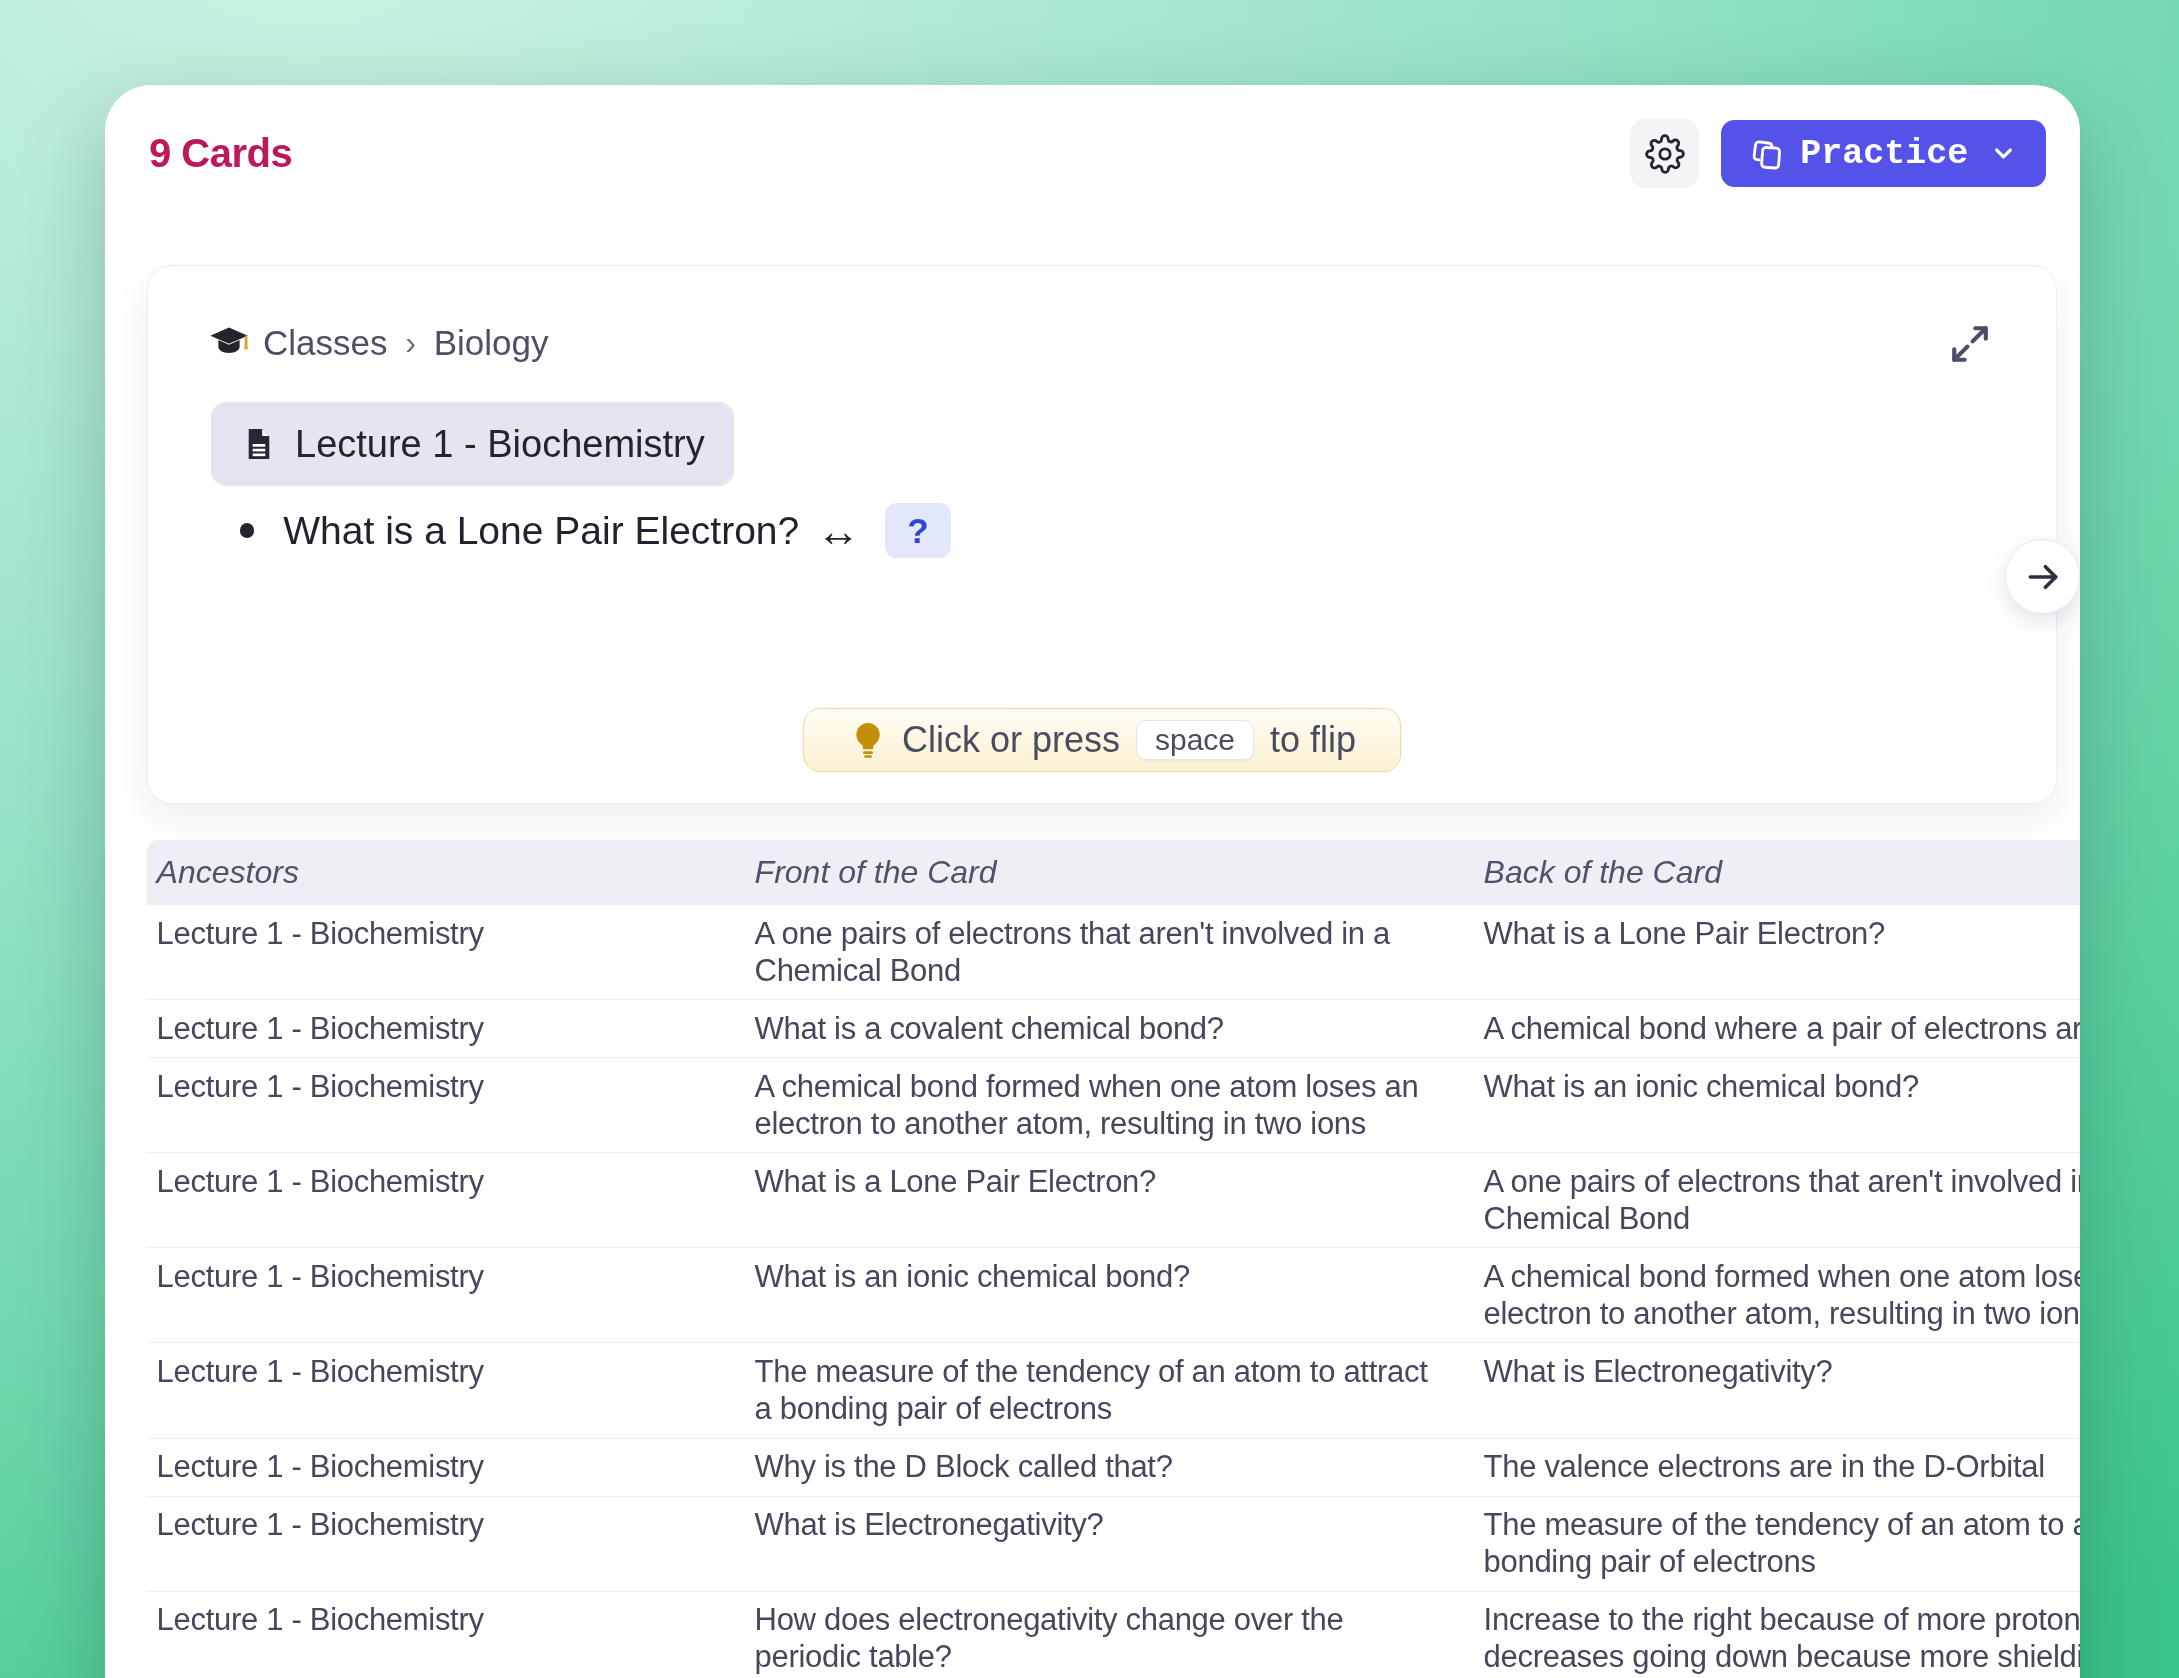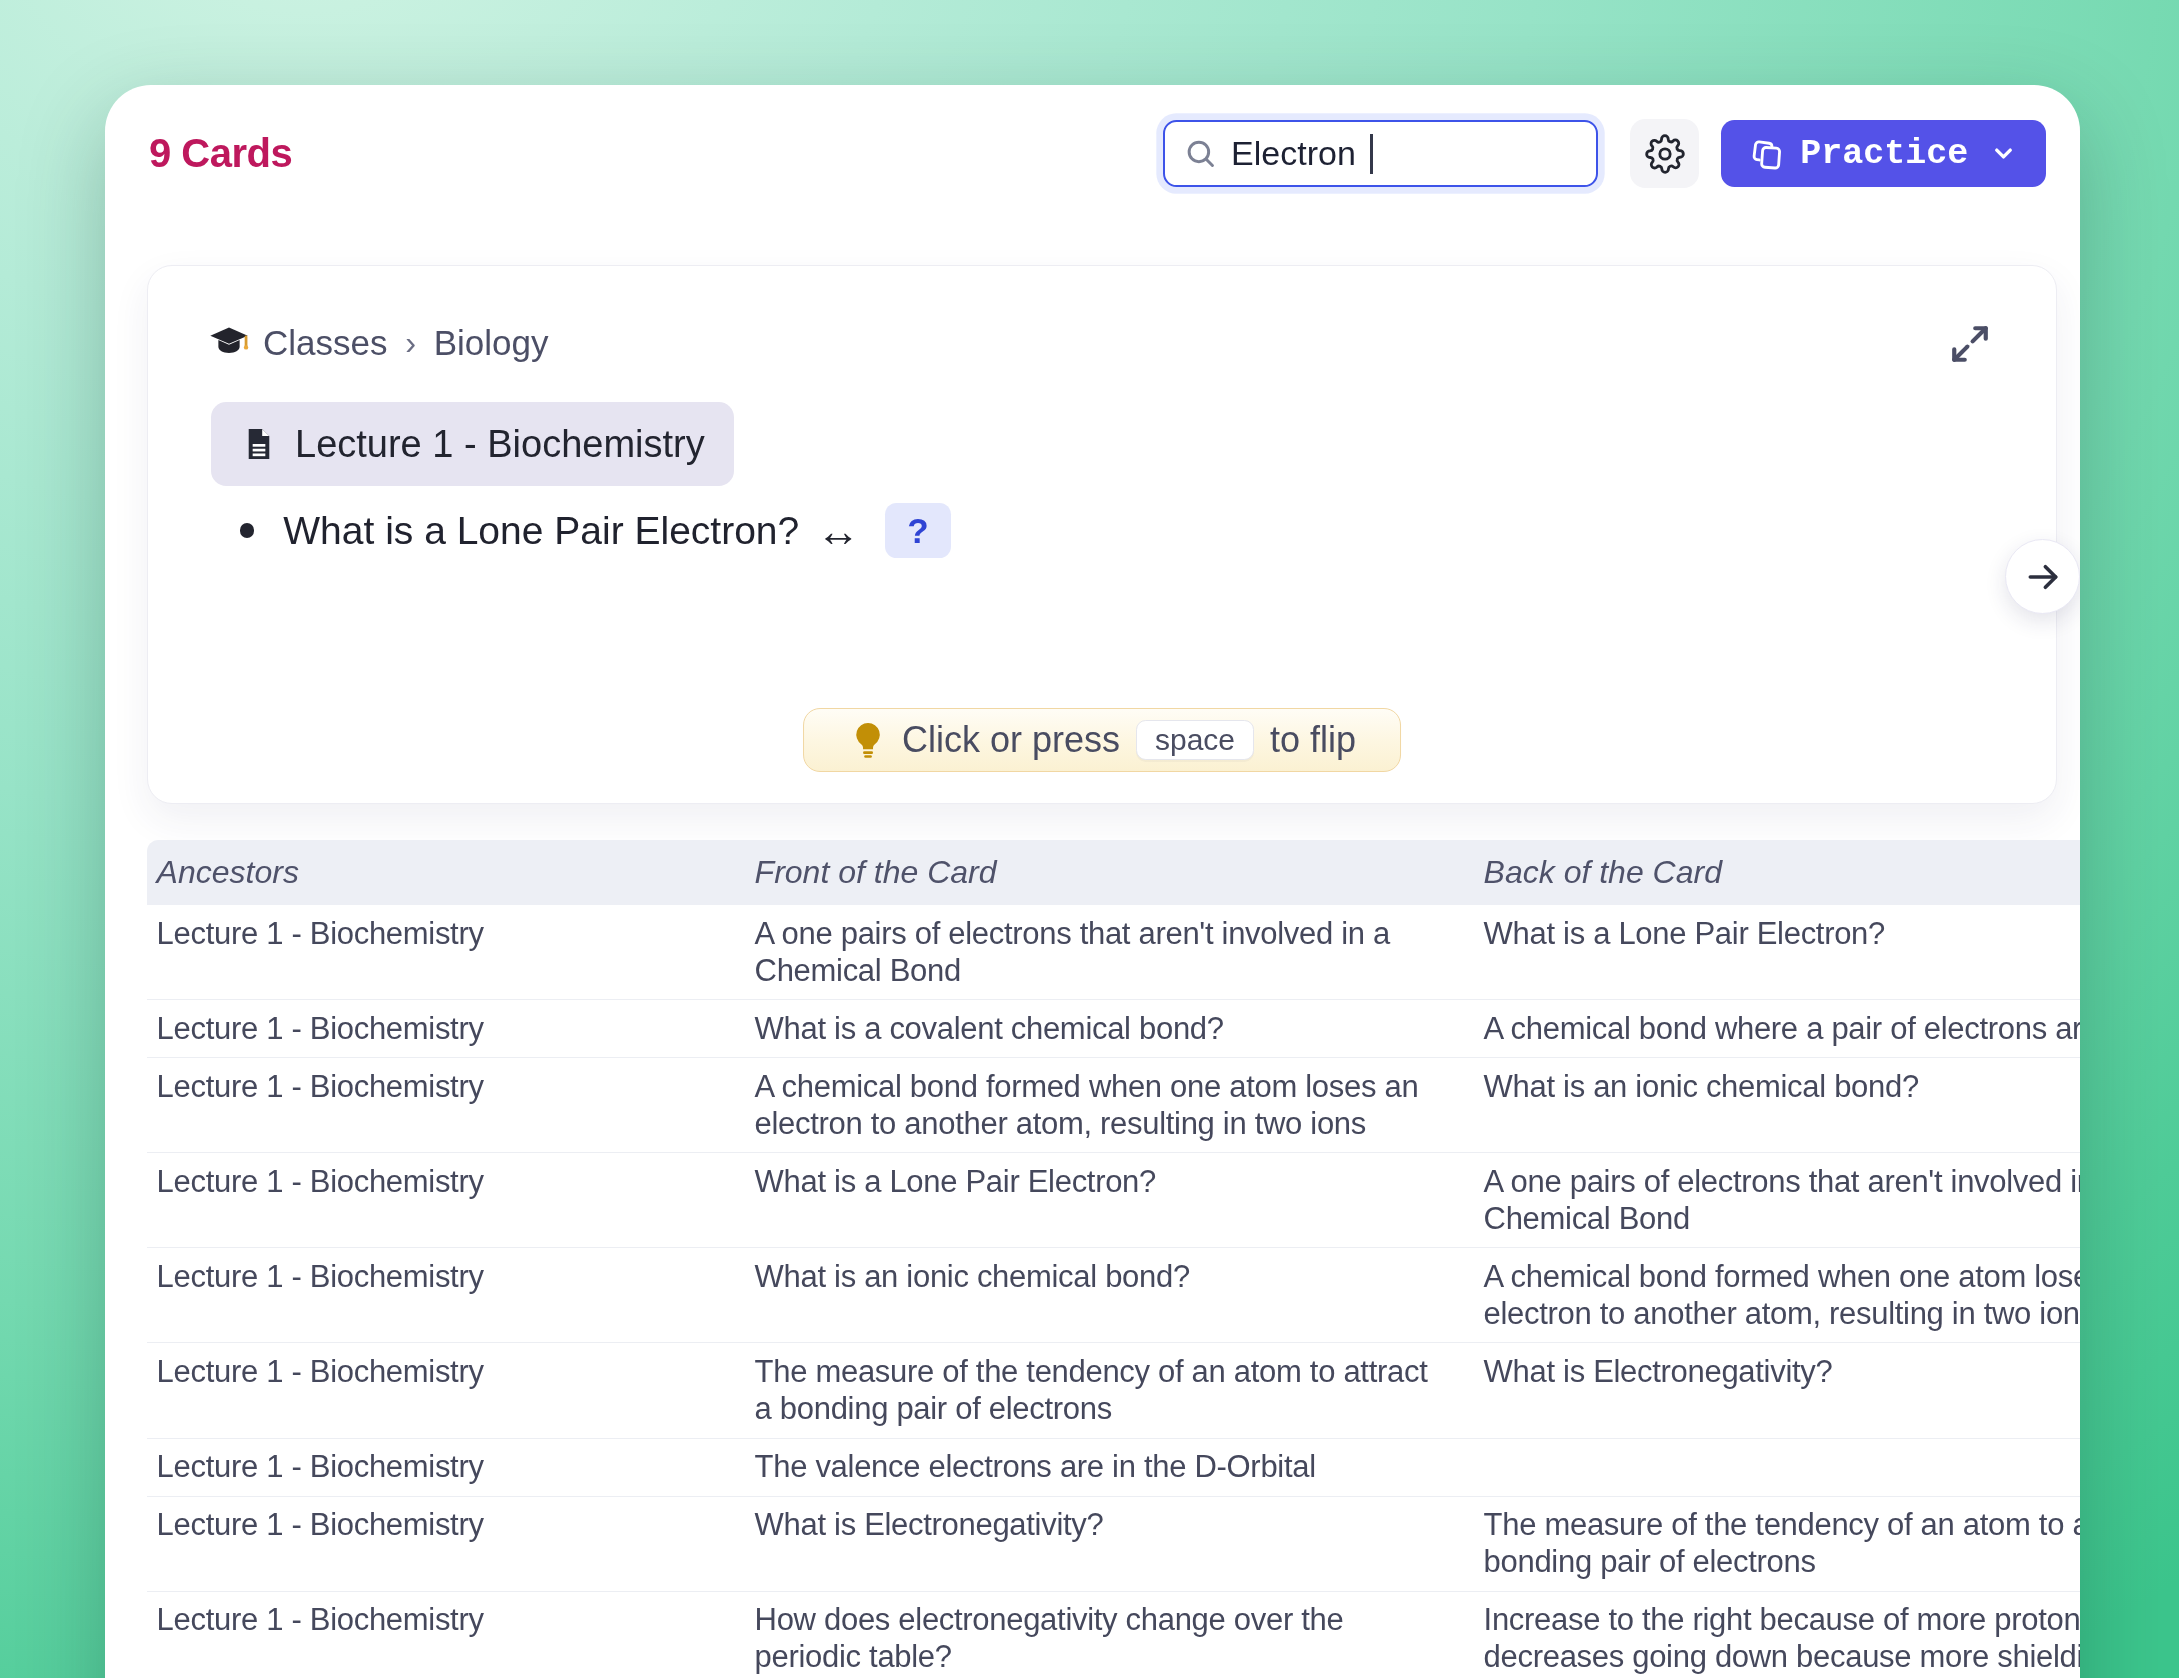--- a/index.html
+++ b/index.html
@@ -118,30 +118,20 @@
 </head>
 <body>
 
 <div class="bg"></div>
 
 <div class="app-card">
 
   <div class="topbar">
     <div class="page-title">9 Cards</div>
     <div class="controls">
-      <div class="search-box">
-        <span>
-          <svg width="32.5" height="32.5" viewBox="0 0 24 24" fill="none" stroke="#7c8194" stroke-width="2.2" stroke-linecap="round">
-            <circle cx="11" cy="11" r="7.2"></circle>
-              <line x1="16.6" y1="16.6" x2="21" y2="21"></line>
-          </svg>
-        </span>
-        <span class="search-text">Electron</span>
-        <span class="caret"></span>
-      </div>
       <button class="icon-btn">
         <span>
           <svg width="40" height="40" viewBox="0 0 24 24" fill="none" stroke="#22252f" stroke-width="1.7" stroke-linecap="round" stroke-linejoin="round">
             <circle cx="12" cy="12" r="3.1"></circle>
             <path d="M19.4 15a1.65 1.65 0 0 0 .33 1.82l.06.06a2 2 0 1 1-2.83 2.83l-.06-.06a1.65 1.65 0 0 0-1.82-.33 1.65 1.65 0 0 0-1 1.51V21a2 2 0 1 1-4 0v-.09a1.65 1.65 0 0 0-1-1.51 1.65 1.65 0 0 0-1.82.33l-.06.06a2 2 0 1 1-2.83-2.83l.06-.06a1.65 1.65 0 0 0 .33-1.82 1.65 1.65 0 0 0-1.51-1H3a2 2 0 1 1 0-4h.09a1.65 1.65 0 0 0 1.51-1 1.65 1.65 0 0 0-.33-1.82l-.06-.06a2 2 0 1 1 2.83-2.83l.06.06a1.65 1.65 0 0 0 1.82.33h.01a1.65 1.65 0 0 0 1-1.51V3a2 2 0 1 1 4 0v.09a1.65 1.65 0 0 0 1 1.51 1.65 1.65 0 0 0 1.82-.33l.06-.06a2 2 0 1 1 2.83 2.83l-.06.06a1.65 1.65 0 0 0-.33 1.82v.01a1.65 1.65 0 0 0 1.51 1H21a2 2 0 1 1 0 4h-.09a1.65 1.65 0 0 0-1.51 1z"></path>
           </svg>
         </span>
       </button>
       <button class="practice-btn">
         <span>
@@ -261,20 +251,21 @@
         <div class="c2">What is an ionic chemical bond?</div>
         <div class="c3">A chemical bond formed when one atom loses an electron to another atom, resulting in two ions</div>
       </div>
       <div class="t-row">
         <div class="c1">Lecture 1 - Biochemistry</div>
         <div class="c2">The measure of the tendency of an atom to attract a bonding pair of electrons</div>
         <div class="c3">What is Electronegativity?</div>
       </div>
       <div class="t-row">
         <div class="c1">Lecture 1 - Biochemistry</div>
+        <div class="c2">Why is the D Block called that?</div>
         <div class="c3">The valence electrons are in the D-Orbital</div>
       </div>
       <div class="t-row">
         <div class="c1">Lecture 1 - Biochemistry</div>
         <div class="c2">What is Electronegativity?</div>
         <div class="c3">The measure of the tendency of an atom to attract a bonding pair of electrons</div>
       </div>
       <div class="t-row">
         <div class="c1">Lecture 1 - Biochemistry</div>
         <div class="c2">How does electronegativity change over the periodic table?</div>

